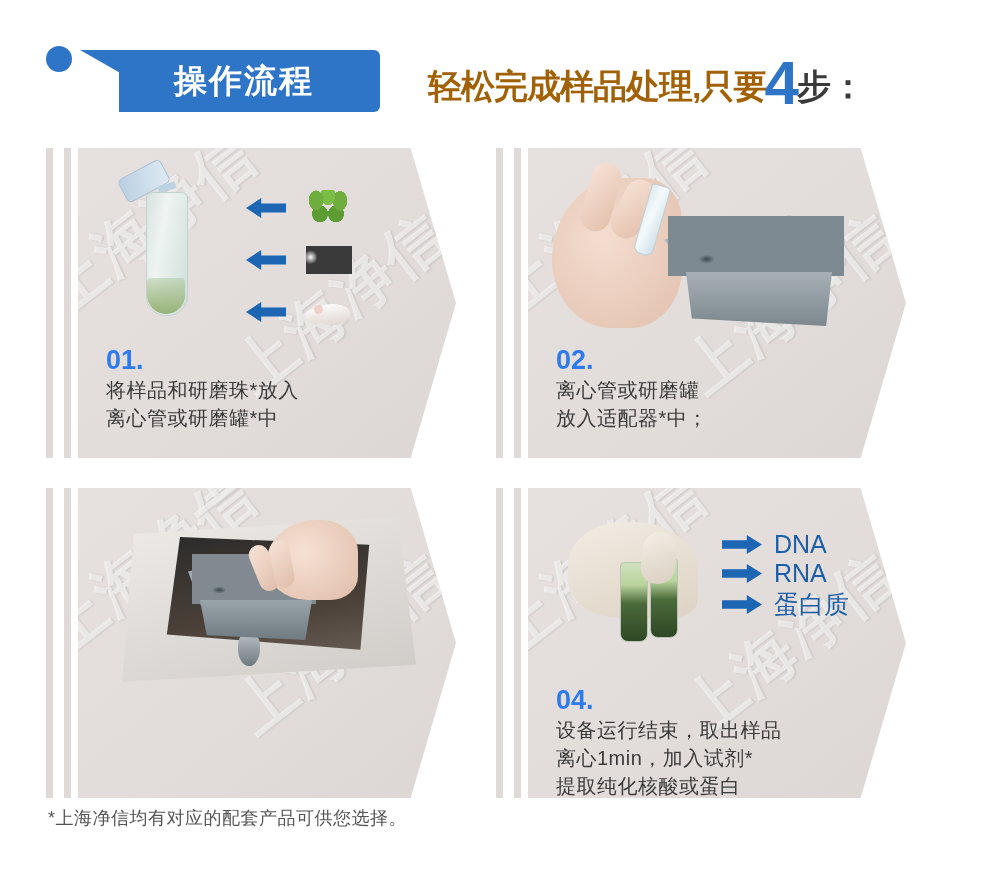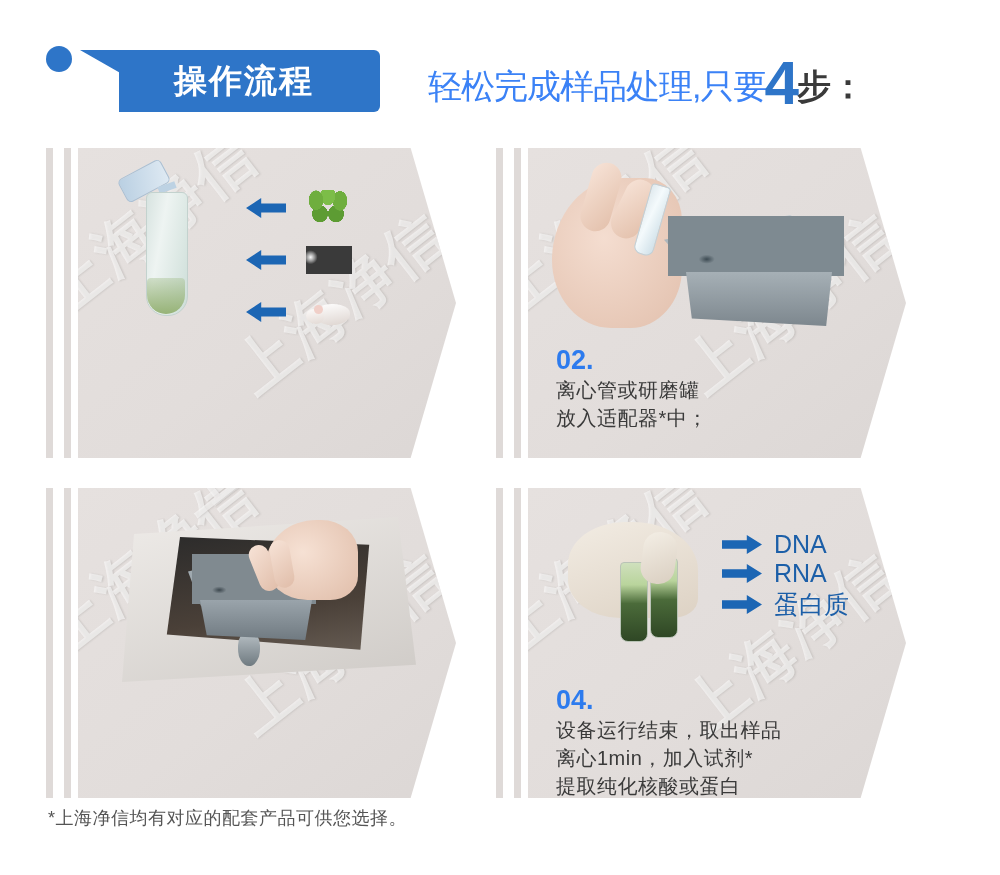--- a/index.html
+++ b/index.html
@@ -57,22 +57,22 @@
   #headline {
     position: absolute;
     left: 428px; top: 52px;
     height: 62px;
     display: flex;
     align-items: baseline;
     white-space: nowrap;
   }
   #headline .h-main {
     font-size: 34px;
-    font-weight: normal;
-    color: #3b82f6;
+    font-weight: bold;
+    color: #a16207;
     letter-spacing: -1px;
   }
   #headline .h-num {
     font-size: 62px;
     font-weight: bold;
     color: #2E75C8;
     line-height: 0.8;
     margin: 0 -2px;
     position: relative;
     top: 6px;
@@ -524,20 +524,25 @@
           <div class="sample">
             <div class="mouse">
                 <div class="mb"></div>
                 <div class="mh"></div>
                 <div class="ear"></div>
               </div>
           </div>
         </div>
       </div>
 
+      <div class="caption">
+        <div class="step-num">01.</div>
+        <div class="step-text">将样品和研磨珠*放入
+离心管或研磨罐*中</div>
+      </div>
     </div>
   </div>
 
   <div class="step pos-1">
     <div class="bar b1"></div>
     <div class="bar b2"></div>
     <div class="card">
       <div class="wm">
         <span class="w1">上海净信</span>
         <span class="w2">上海净信</span>

